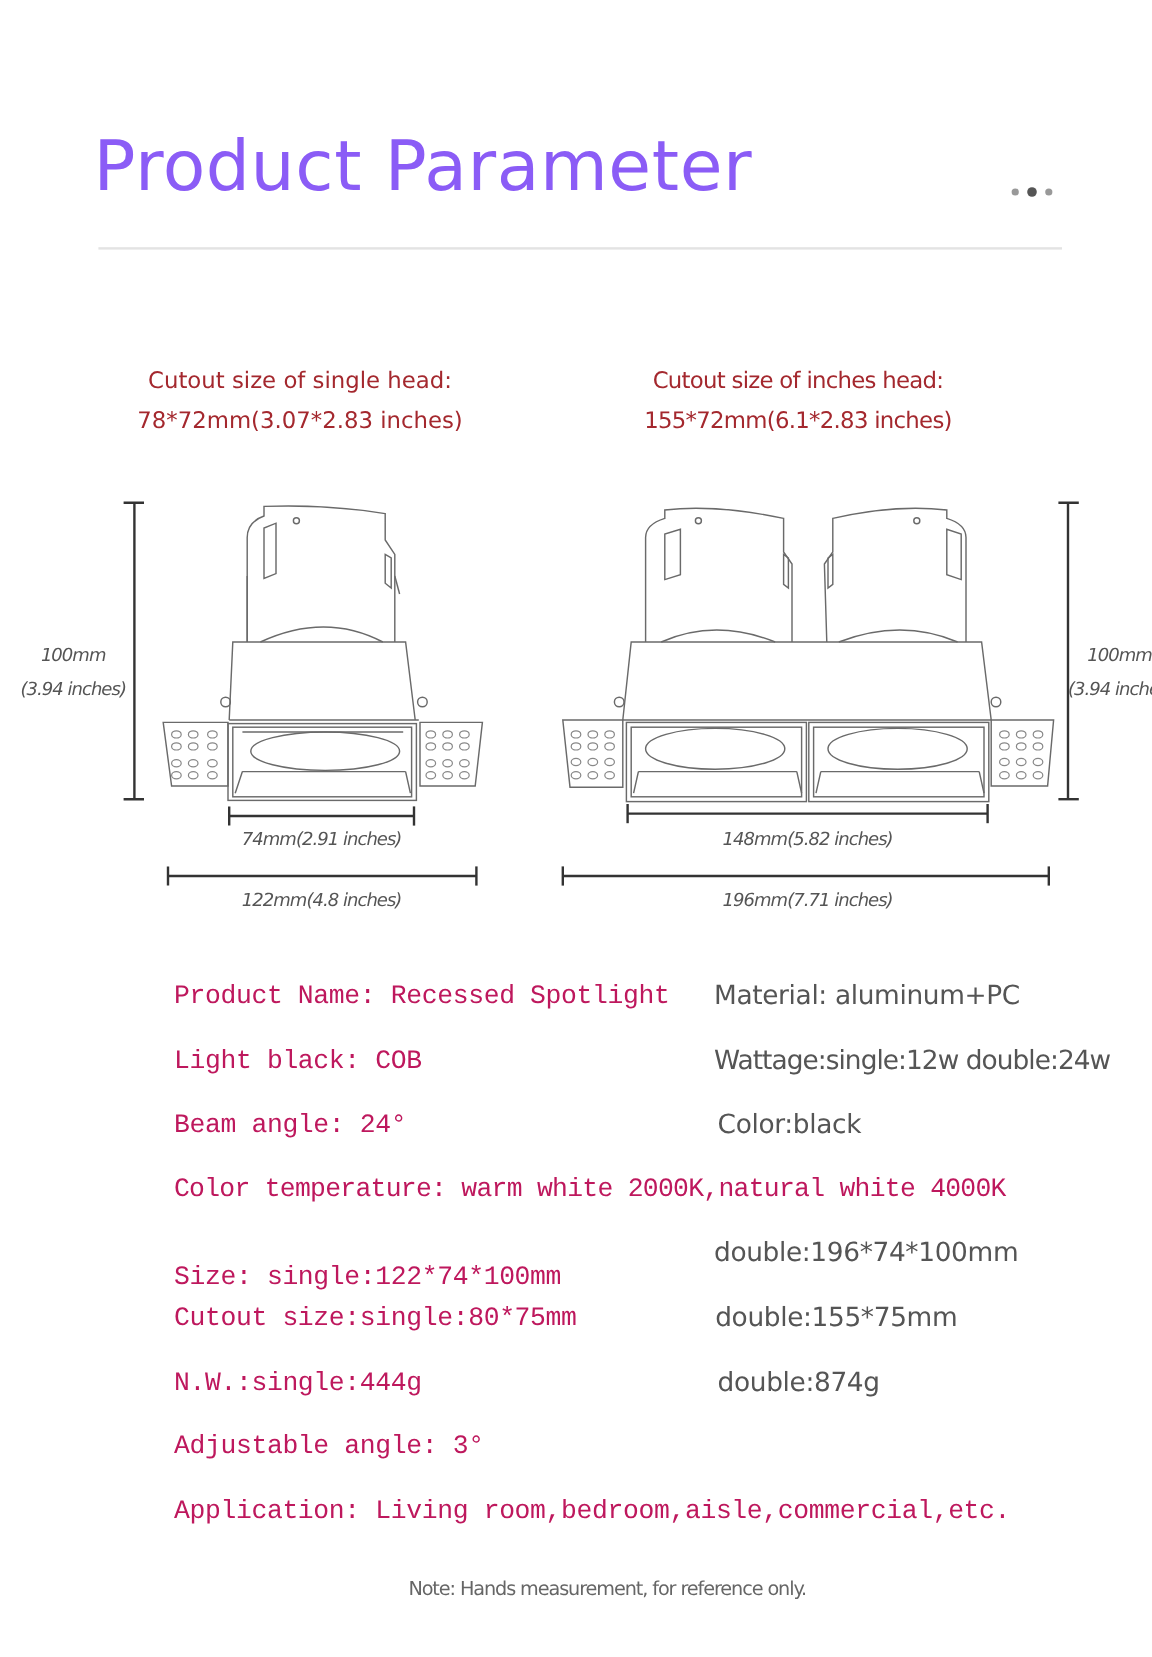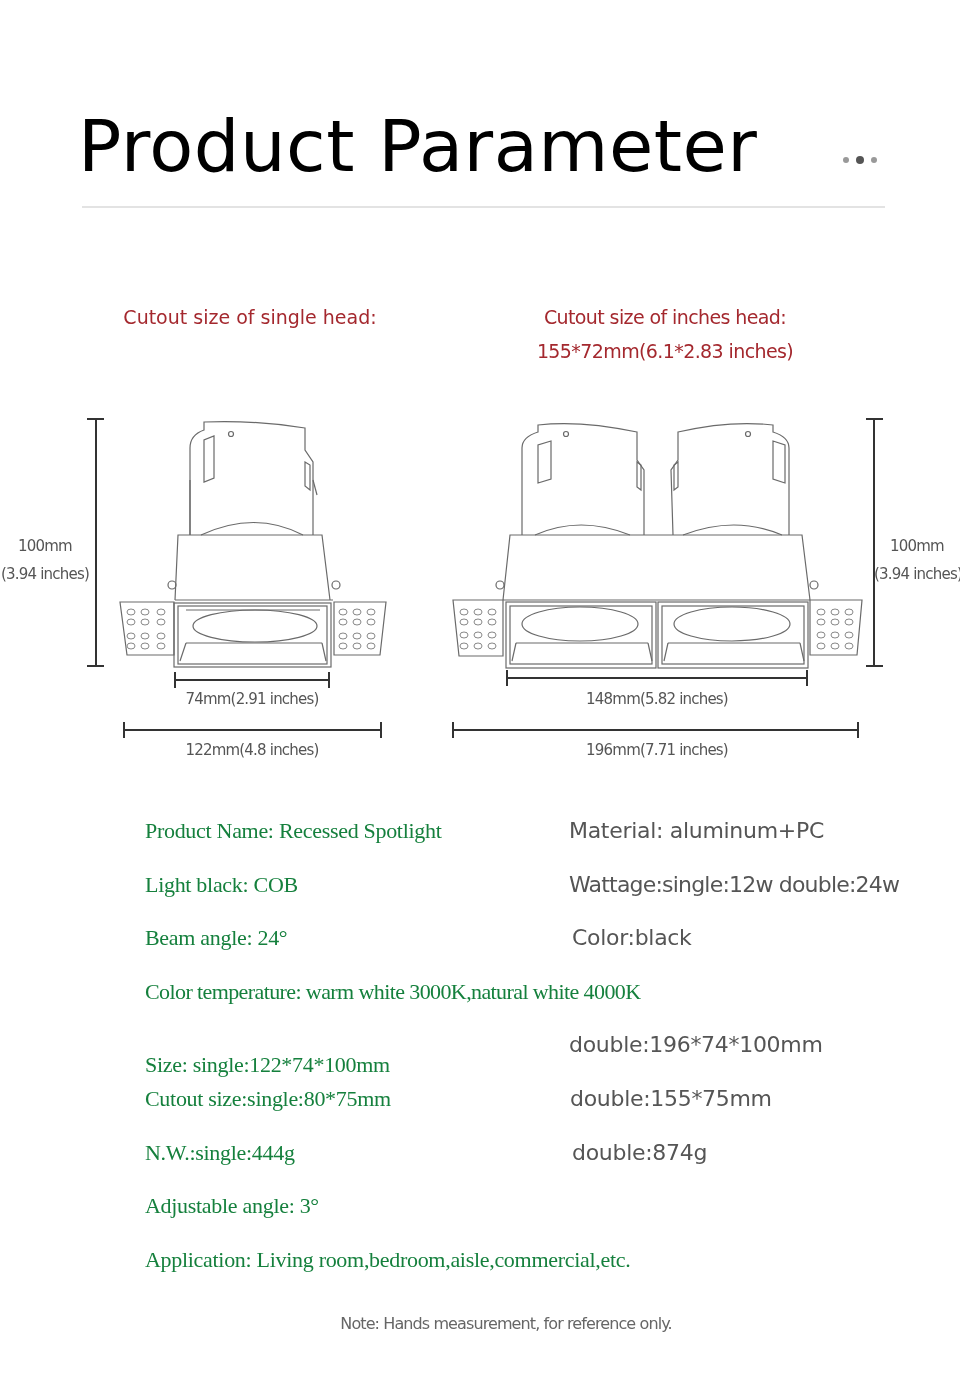--- a/index.html
+++ b/index.html
@@ -1,52 +1,53 @@
 <!DOCTYPE html>
 <html><head>
 <meta charset="utf-8">
 <style>
   * { box-sizing: border-box; margin: 0; padding: 0; }
   html, body { width: 960px; height: 1381px; background: #ffffff; overflow: hidden; }
   body { position: relative; font-family: "DejaVu Sans", sans-serif; color: #4a4a4a; }
 
-  .title { position: absolute; left: 78px; top: 104px; font-family: "DejaVu Sans", sans-serif; font-size: 72px; font-weight: 400; color: #000000; letter-spacing: 0.5px; }
+  .title { position: absolute; left: 78px; top: 104px; font-family: "DejaVu Sans", sans-serif; font-size: 58px; font-weight: 400; color: #8b5cf6; letter-spacing: 0.5px; }
   .dots { position: absolute; left: 843px; top: 156px; display: flex; gap: 7px; align-items: center; }
   .dots span { display: block; border-radius: 50%; background: #777; }
   .dots .d1 { width: 6px; height: 6px; background: #999; }
   .dots .d2 { width: 8px; height: 8px; background: #555; }
   .dots .d3 { width: 6px; height: 6px; background: #999; }
   .rule { position: absolute; left: 82px; top: 206px; width: 803px; height: 2px; background: #e3e3e3; }
 
   .cut { position: absolute; color: #a4282e; font-family: "DejaVu Sans", sans-serif; font-size: 19px; text-align: center; line-height: 34px; }
   .cut.single { left: 90px; top: 300px; width: 320px; }
   .cut.double { left: 505px; top: 300px; width: 320px; letter-spacing: -0.6px; }
 
-  .drawing { position: absolute; left: 0; top: 400px; width: 864px; height: 380px; }
+  .drawing { position: absolute; left: 16px; top: 400px; width: 864px; height: 380px; font-style: italic; }
   .dimlabel { position: absolute; font-family: "DejaVu Sans", sans-serif; font-size: 15px; color: #555; letter-spacing: -0.8px; text-align: center; white-space: nowrap; }
 
   .specs { position: absolute; left: 145px; top: 810px; width: 800px; }
-  .spec-row { position: absolute; left: 0; font-family: Liberation Serif, serif; font-size: 22px; color: #15803d; white-space: nowrap; letter-spacing: -0.3px; }
-  .spec-right { position: absolute; font-family: "DejaVu Sans", sans-serif; font-size: 22px; color: #555; white-space: nowrap; letter-spacing: -0.3px; }
+  .spec-row { position: absolute; left: 0; font-family: Liberation Mono, monospace; font-size: 22px; color: #be185d; white-space: nowrap; letter-spacing: -0.3px; }
+  .spec-right { position: absolute; font-family: "DejaVu Sans", sans-serif; font-size: 22px; color: #555; white-space: nowrap; letter-spacing: -0.3px; margin-left: 26px; }
 
   .note { position: absolute; left: 0; top: 1314px; width: 1012px; text-align: center; font-family: "DejaVu Sans", sans-serif; font-size: 16px; color: #666; letter-spacing: -0.9px; }
 </style>
 </head>
 <body>
 
 <div class="title">Product Parameter</div>
 <div class="dots">
   <span class="d1"></span>
   <span class="d2"></span>
   <span class="d3"></span>
 </div>
 <div class="rule"></div>
 
 <div class="cut single">
   <div>Cutout size of single head:</div>
+  <div>78*72mm(3.07*2.83 inches)</div>
 </div>
 <div class="cut double">
   <div>Cutout size of inches head:</div>
   <div>155*72mm(6.1*2.83 inches)</div>
 </div>
 
 <div class="drawing">
   <svg width="960" height="380" viewBox="0 400 960 380" xmlns="http://www.w3.org/2000/svg" fill="none" stroke="#6a6a6a" stroke-width="1.2">
 
     <g>
@@ -200,21 +201,21 @@
 <div class="specs">
   <div class="spec-row" style="top:8px;">Product Name:  Recessed Spotlight</div>
   <div class="spec-right" style="left:424px; top:8px;">Material:  aluminum+PC</div>
 
   <div class="spec-row" style="top:62px;">Light black:  COB</div>
   <div class="spec-right" style="left:424px; top:62px; letter-spacing:-0.8px;">Wattage:single:12w double:24w</div>
 
   <div class="spec-row" style="top:115px;">Beam angle: 24°</div>
   <div class="spec-right" style="left:427px; top:115px;">Color:black</div>
 
-  <div class="spec-row" style="top:169px; letter-spacing:-0.6px;">Color temperature:   warm white 3000K,natural white 4000K</div>
+  <div class="spec-row" style="top:169px; letter-spacing:-0.6px;">Color temperature:   warm white 2000K,natural white 4000K</div>
 
   <div class="spec-row" style="top:222px;margin-top:20px;">Size: single:122*74*100mm</div>
   <div class="spec-right" style="left:424px; top:222px;">double:196*74*100mm</div>
 
   <div class="spec-row" style="top:276px;">Cutout size:single:80*75mm</div>
   <div class="spec-right" style="left:425px; top:276px;">double:155*75mm</div>
 
   <div class="spec-row" style="top:330px;">N.W.:single:444g</div>
   <div class="spec-right" style="left:427px; top:330px;">double:874g</div>
 

